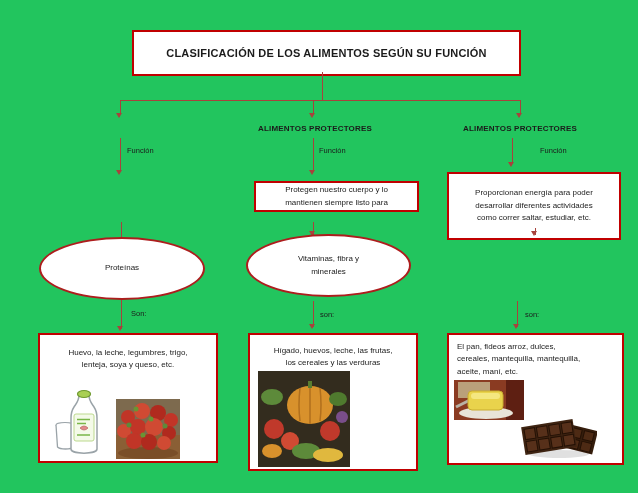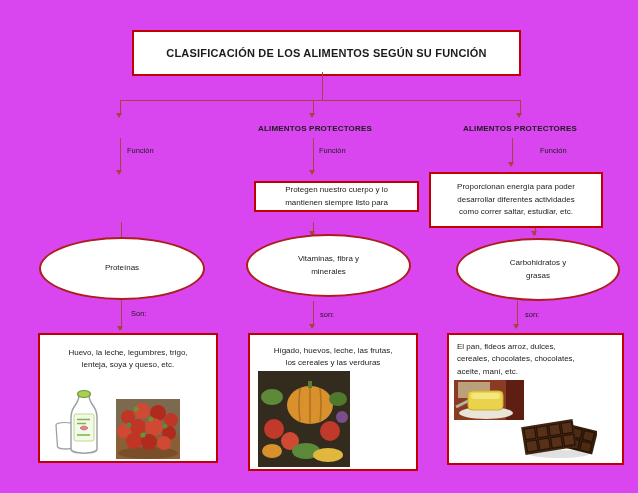--- a/index.html
+++ b/index.html
@@ -1,17 +1,17 @@
 <!DOCTYPE html>
 <html><head>
 <meta charset="utf-8">
 <style>
   html,body{margin:0;padding:0;background:#fff;}
   .canvas{
-    position:relative;width:638px;height:493px;background:#d946ef;
+    position:relative;width:638px;height:493px;background:#22c55e;
     font-family:"Liberation Sans","DejaVu Sans",sans-serif;color:#1b1b1b;overflow:hidden;
   }
   .title-box{
     position:absolute;border:2px solid #c00000;background:#fff;
     display:flex;align-items:center;justify-content:center;text-align:center;
     font-weight:bold;font-size:11px;letter-spacing:.2px;
   }
   .rbox{
     position:absolute;border:2px solid #c00000;background:#fff;box-sizing:border-box;
     display:flex;align-items:center;justify-content:center;text-align:center;
@@ -67,35 +67,33 @@
   <div class="vline" style="left:313px;top:138px;height:34px;"></div>
   <div class="arrow-down" style="left:309px;top:170px;"></div>
   <div class="small-label" style="left:319px;top:146px;">Función</div>
 
   <div class="vline" style="left:512px;top:138px;height:26px;"></div>
   <div class="arrow-down" style="left:508px;top:162px;"></div>
   <div class="small-label" style="left:540px;top:146px;">Función</div>
 
   <div class="rbox" style="left:243px;top:181px;width:165px;height:31px;margin-left:11px;">Protegen nuestro cuerpo y lo
 mantienen siempre listo para</div>
-  <div class="rbox" style="left:429px;top:172px;width:174px;height:56px;">Proporcionan energía para poder
+  <div class="rbox" style="left:447px;top:172px;width:174px;height:68px;">Proporcionan energía para poder
 desarrollar diferentes actividades
 como correr saltar, estudiar, etc.</div>
 
   <div class="vline" style="left:121px;top:222px;height:15px;"></div>
   <div class="vline" style="left:313px;top:222px;height:13px;"></div>
   <div class="arrow-down" style="left:309px;top:231px;"></div>
   <div class="vline" style="left:535px;top:228px;height:7px;"></div>
   <div class="arrow-down" style="left:531px;top:231px;"></div>
 
   <div class="ellipse" style="left:39px;top:237px;width:166px;height:63px;">Proteínas</div>
   <div class="ellipse" style="left:246px;top:234px;width:165px;height:63px;">Vitaminas, fibra y
 minerales</div>
-  <div class="ellipse" style="left:456px;top:238px;width:164px;height:63px;">Carbohidratos y
-grasas</div>
 
   <div class="vline" style="left:121px;top:300px;height:29px;"></div>
   <div class="arrow-down" style="left:117px;top:326px;"></div>
   <div class="small-label" style="left:131px;top:309px;">Son:</div>
 
   <div class="vline" style="left:313px;top:301px;height:26px;"></div>
   <div class="arrow-down" style="left:309px;top:324px;"></div>
   <div class="small-label" style="left:320px;top:310px;">son:</div>
 
   <div class="vline" style="left:517px;top:301px;height:26px;"></div>
@@ -158,21 +156,21 @@
         <circle cx="35" cy="20" r="2.5" fill="#6a9434"></circle>
         <circle cx="49" cy="27" r="2.5" fill="#5d8a3a"></circle>
         <circle cx="13" cy="26" r="2.5" fill="#5d8a3a"></circle>
         <circle cx="27" cy="36" r="2.5" fill="#6a9434"></circle>
       </svg>
     </div>
   </div>
 
   <div class="bigbox" style="left:447px;top:333px;width:177px;height:132px;">
     <div class="examples left" style="top:6px;">El pan, fideos arroz, dulces,
-cereales, chocolates, chocolates,
+cereales, mantequilla, mantequilla,
 aceite, maní, etc.</div>
     <div class="img" style="left:5px;top:45px;width:70px;height:40px;">
       <svg viewBox="0 0 70 40" preserveAspectRatio="none">
         <rect width="70" height="40" fill="#8a3b22"></rect>
         <rect x="52" width="18" height="40" fill="#5e1f12"></rect>
         <rect x="4" y="2" width="32" height="16" fill="#c9c39a" opacity="0.75"></rect>
         <ellipse cx="32" cy="33" rx="27" ry="6" fill="#e8e4d8"></ellipse>
         <path d="M2 27 L16 20" stroke="#b8b2a4" stroke-width="3"></path>
         <rect x="14" y="11" width="35" height="19" rx="4" fill="#e9d34c" stroke="#c9ac2e" stroke-width="1"></rect>
         <rect x="17" y="13" width="29" height="6" rx="3" fill="#f4e780"></rect>

